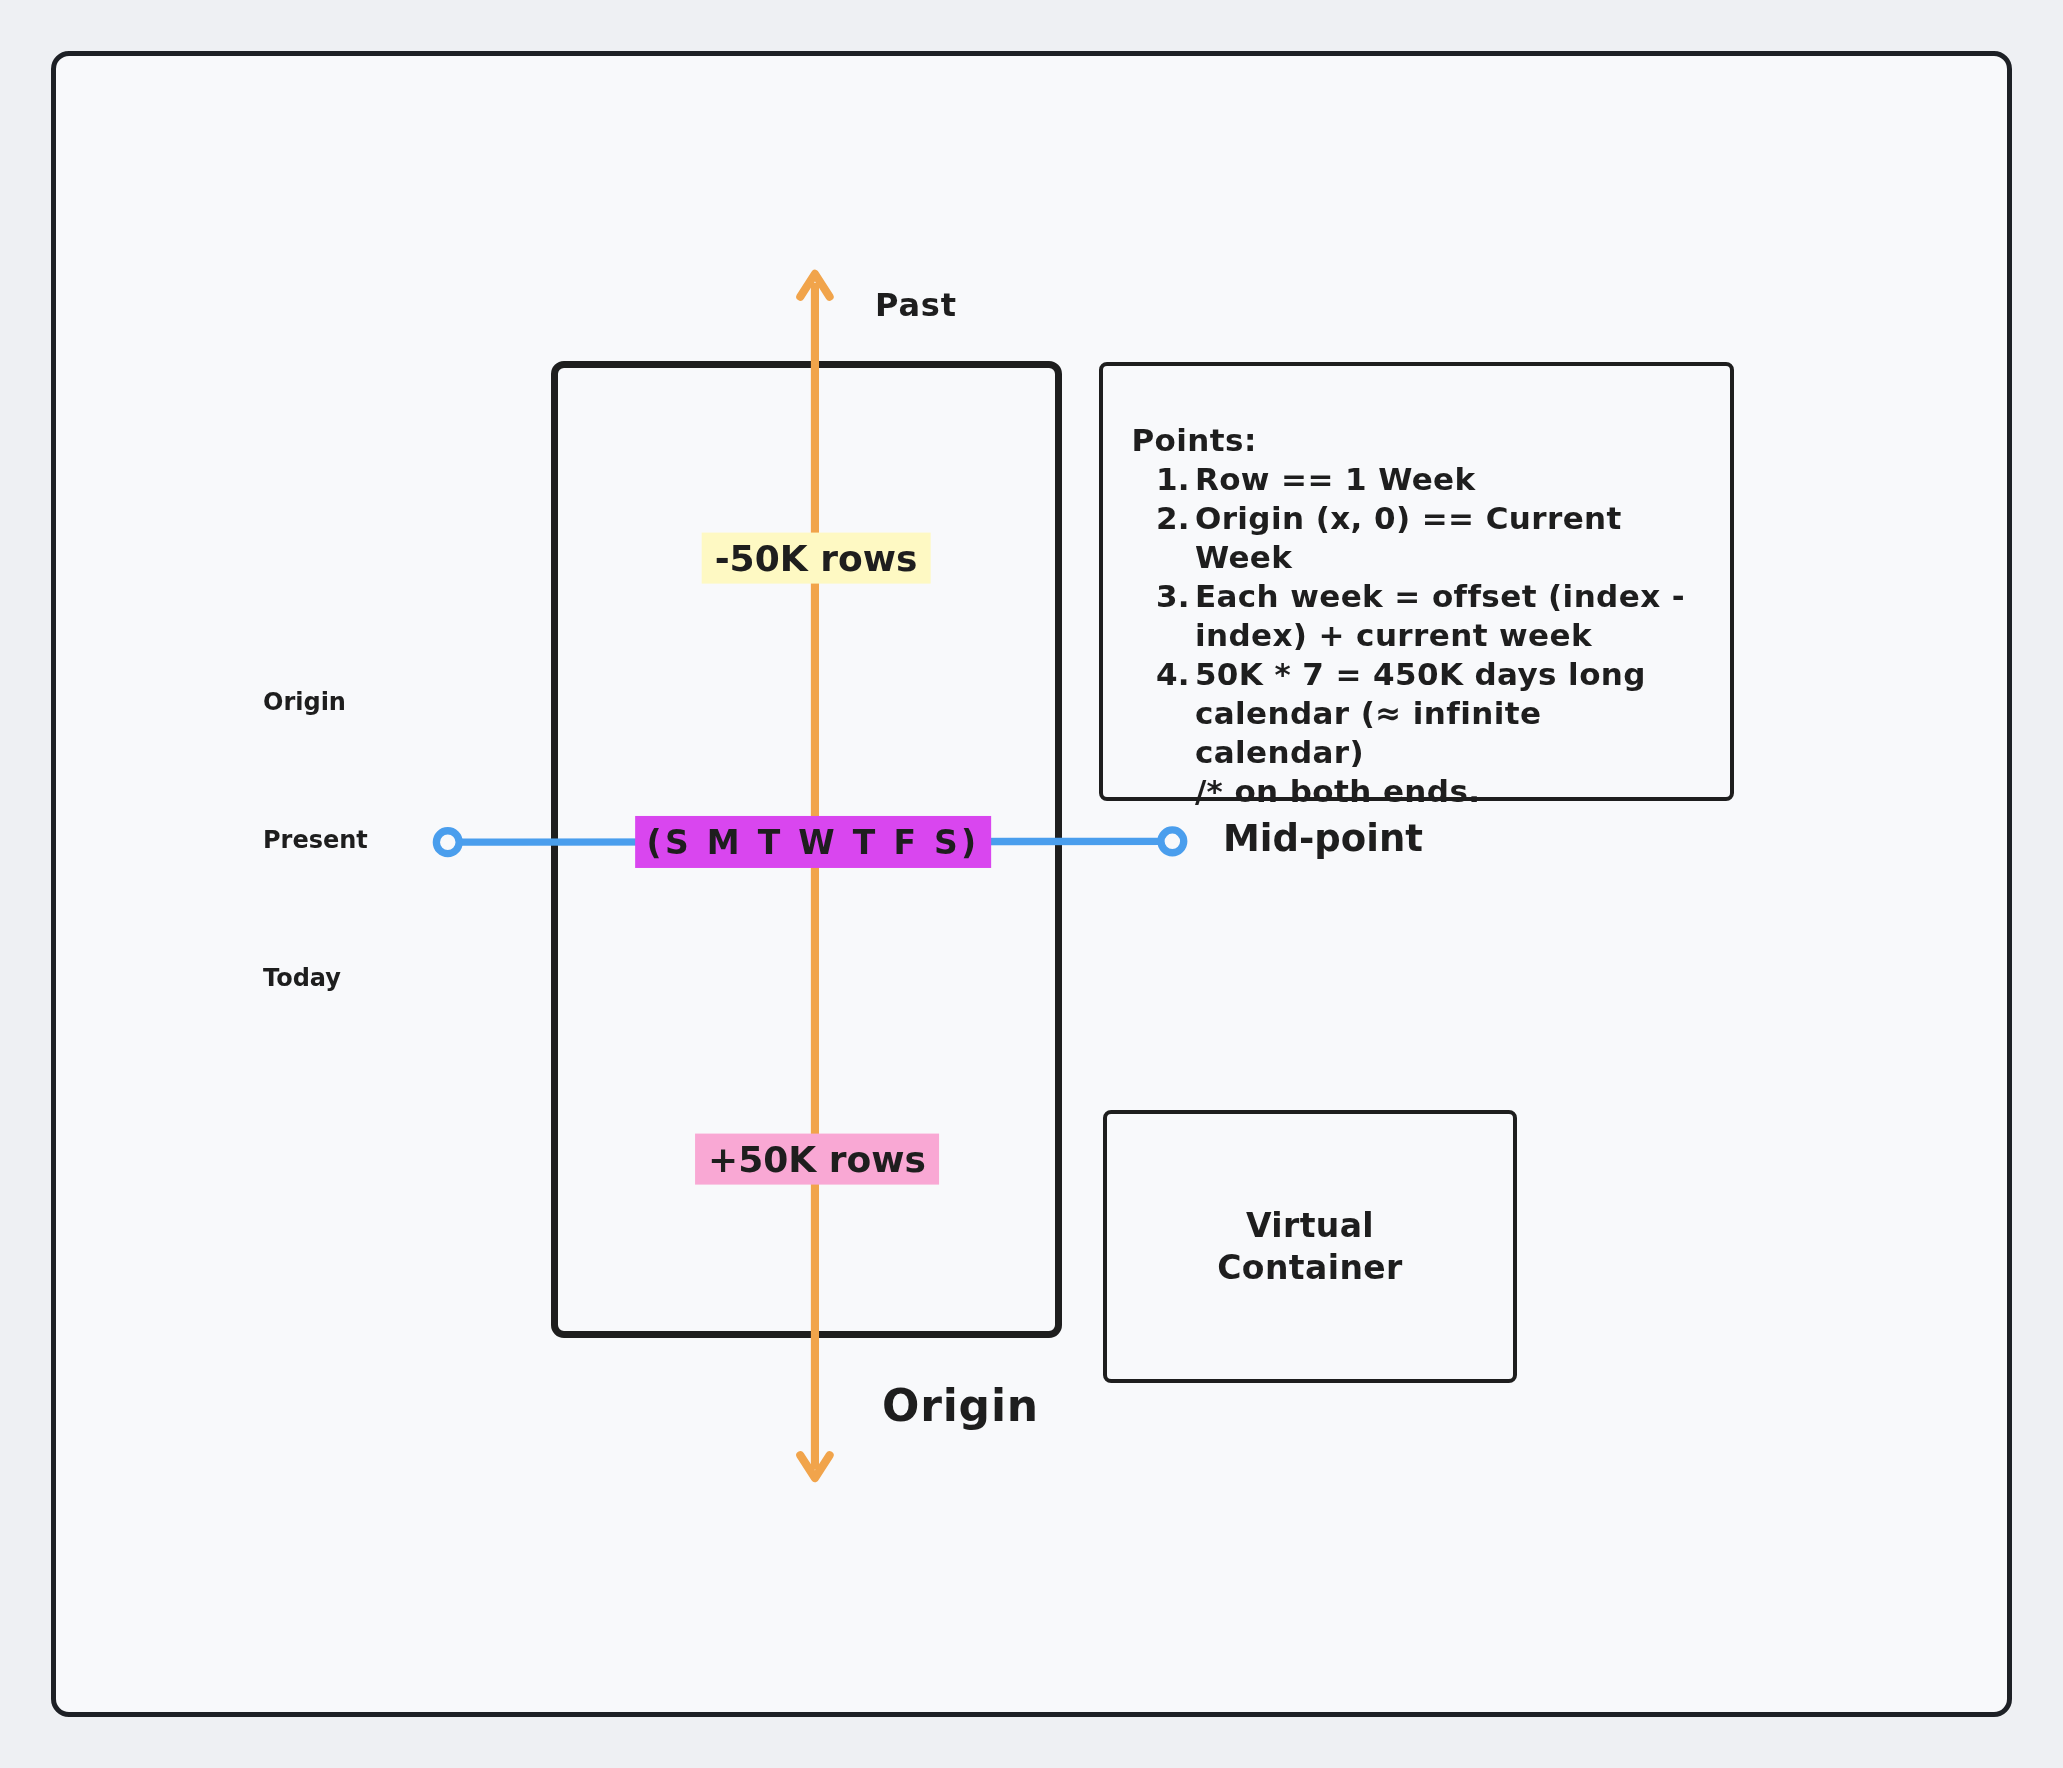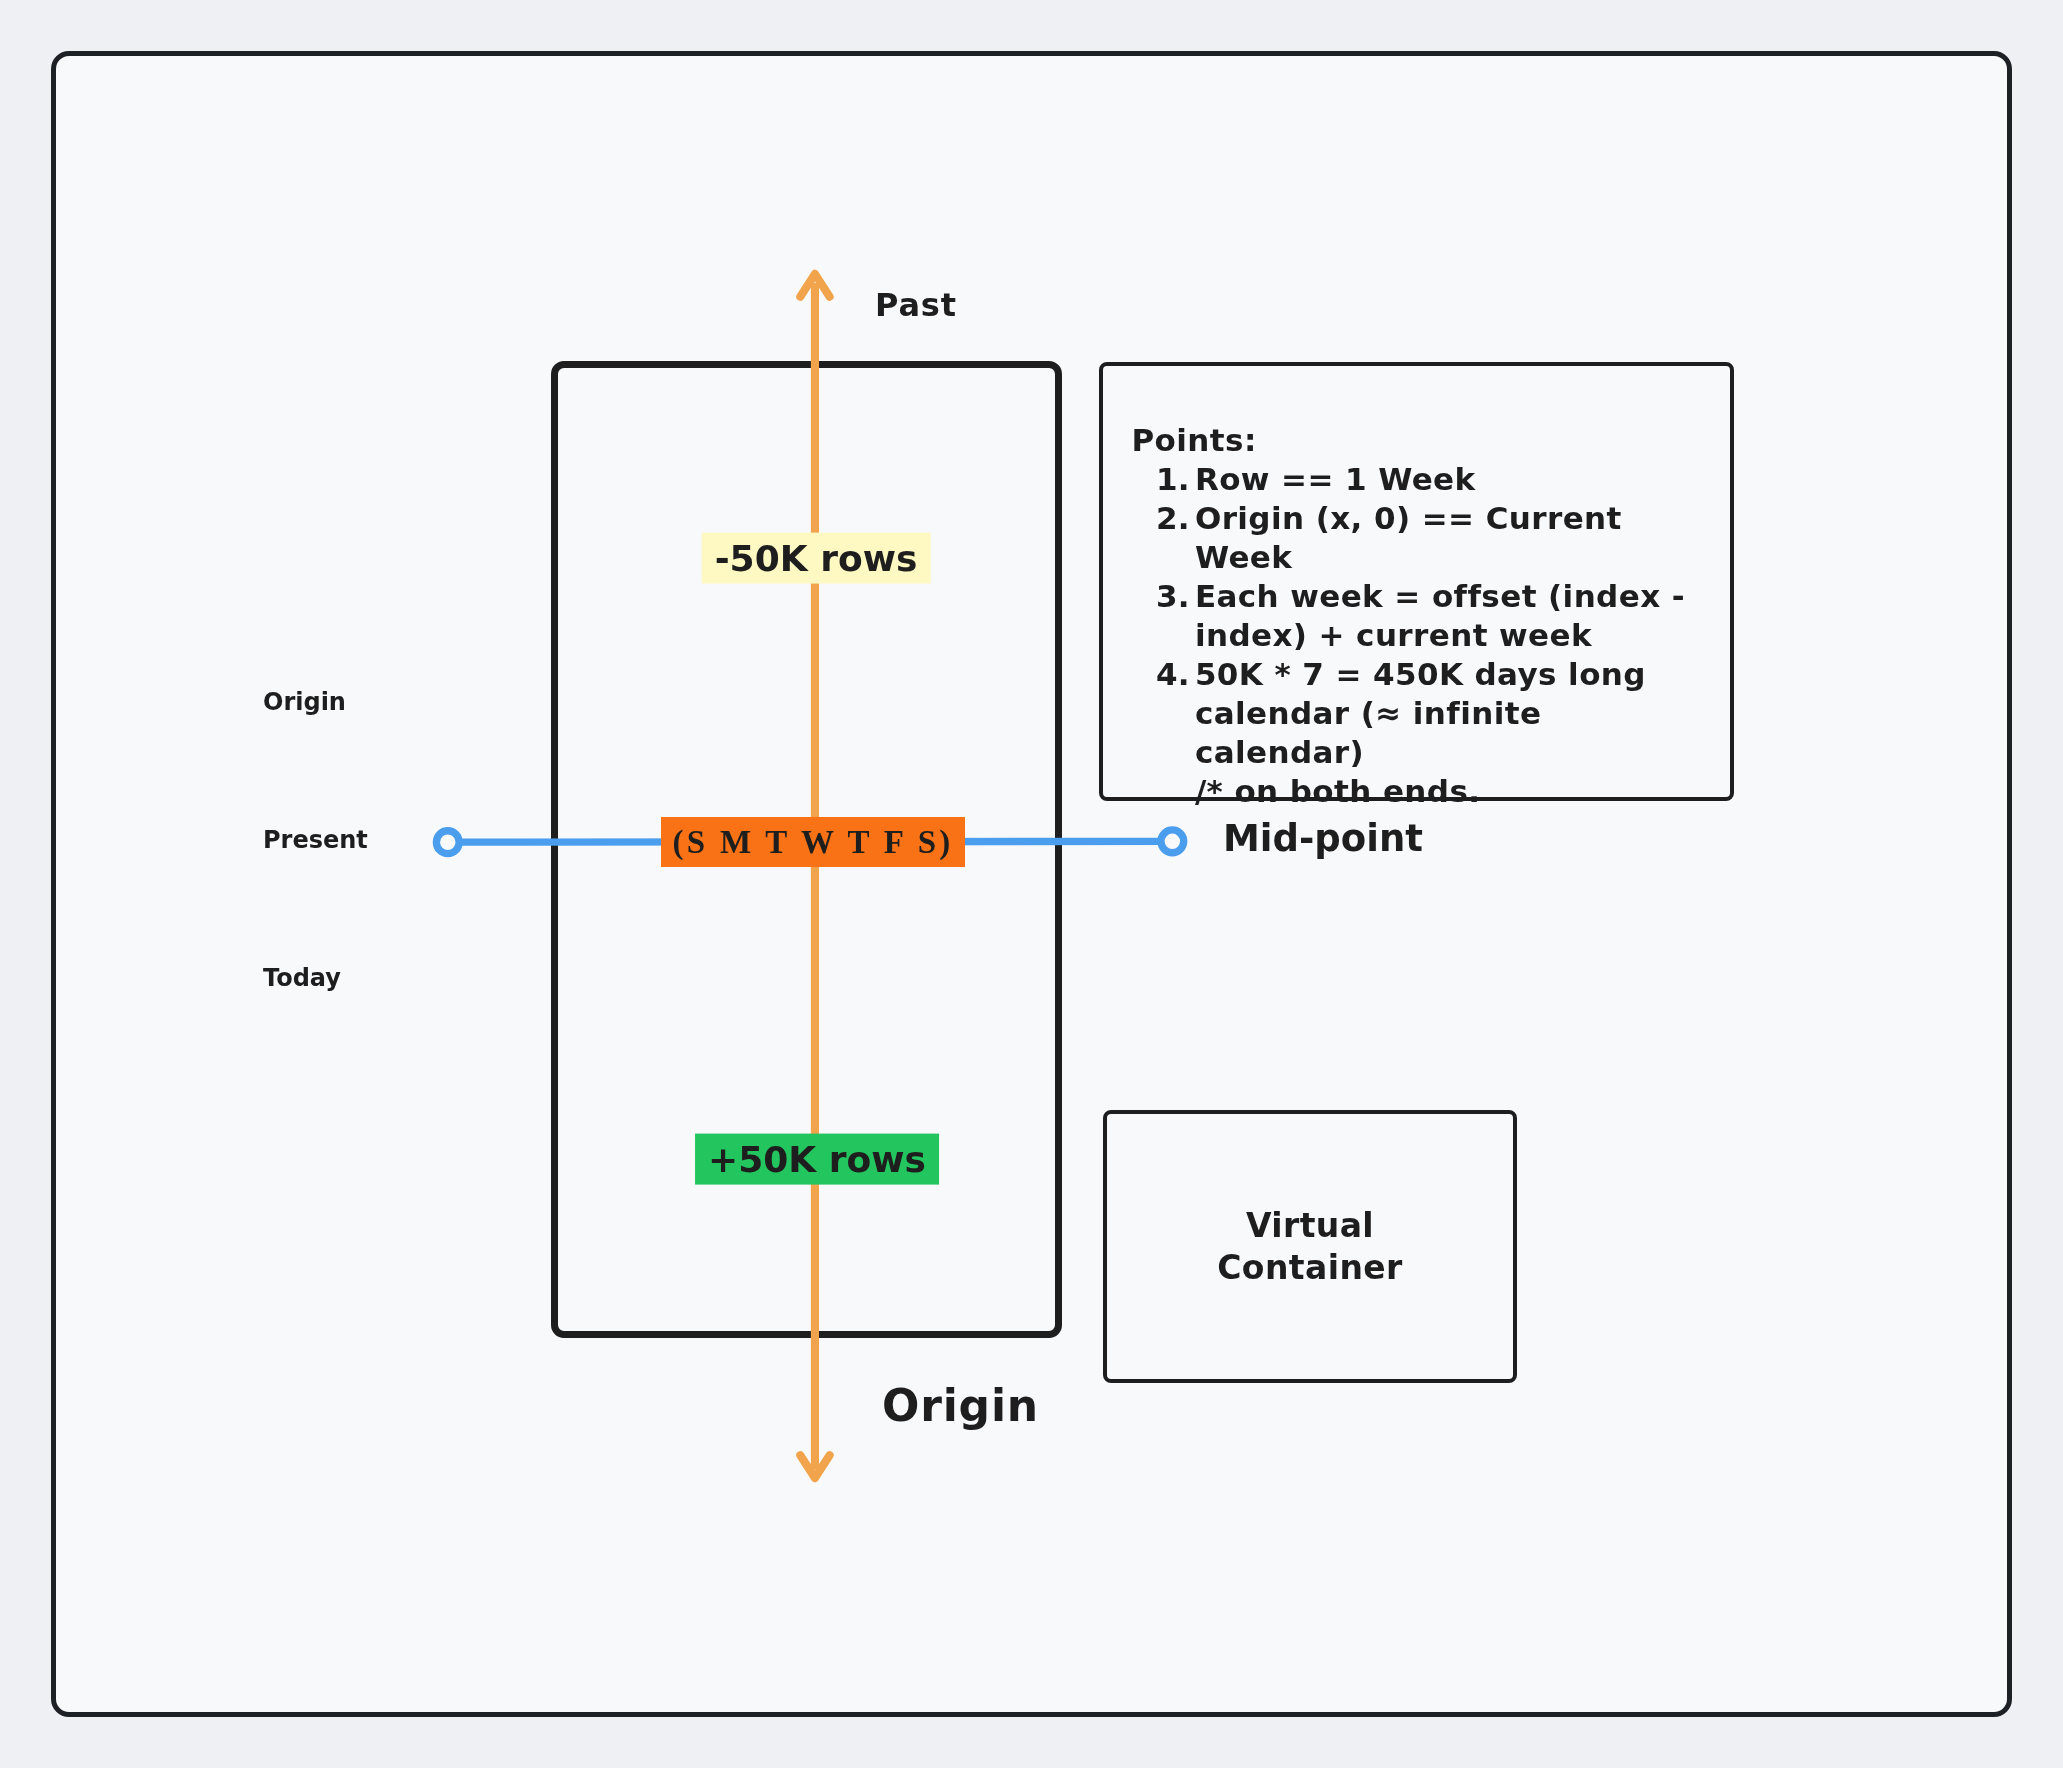--- a/index.html
+++ b/index.html
@@ -48,23 +48,23 @@
   svg.connectors{position:absolute;left:0;top:0;z-index:2;}
   .endpoint{fill:#f8f9fb;}
 
   
   .lbl{position:absolute;z-index:3;font-weight:700;white-space:pre;}
   .lbl-past{left:875px;top:307px;transform:translateY(-54%);font-size:32px;letter-spacing:0.8px;}
   .lbl-future{left:882px;top:1408px;transform:translateY(-54%);font-size:44px;letter-spacing:0.8px;}
   .lbl-minus{left:816px;top:559px;transform:translate(-50%,-52%);font-size:36px;
              background:#fef9c3;padding:4.9px 13px;}
   .lbl-plus{left:817px;top:1160px;transform:translate(-50%,-52%);font-size:36px;
-             background:#22c55e;padding:4.9px 13px;}
+             background:#f9a8d4;padding:4.9px 13px;}
   .lbl-week{left:813px;top:843px;transform:translate(-50%,-52%);font-size:33px;
-             letter-spacing:3.3px;background:#f97316;padding:6.5px 11.4px;z-index:3;font-family:Liberation Serif, serif;}
+             letter-spacing:3.3px;background:#d946ef;padding:6.5px 11.4px;z-index:3;}
   .lbl-origin{left:263px;top:840px;transform:translateY(-50%);font-size:24px;
              line-height:46px;font-weight:700;}
   .lbl-mid{left:1223px;top:839px;transform:translateY(-52%);font-size:37px;}
 </style>
 </head>
 <body>
 
 <div class="stage">
 
   <div class="frame"></div>

